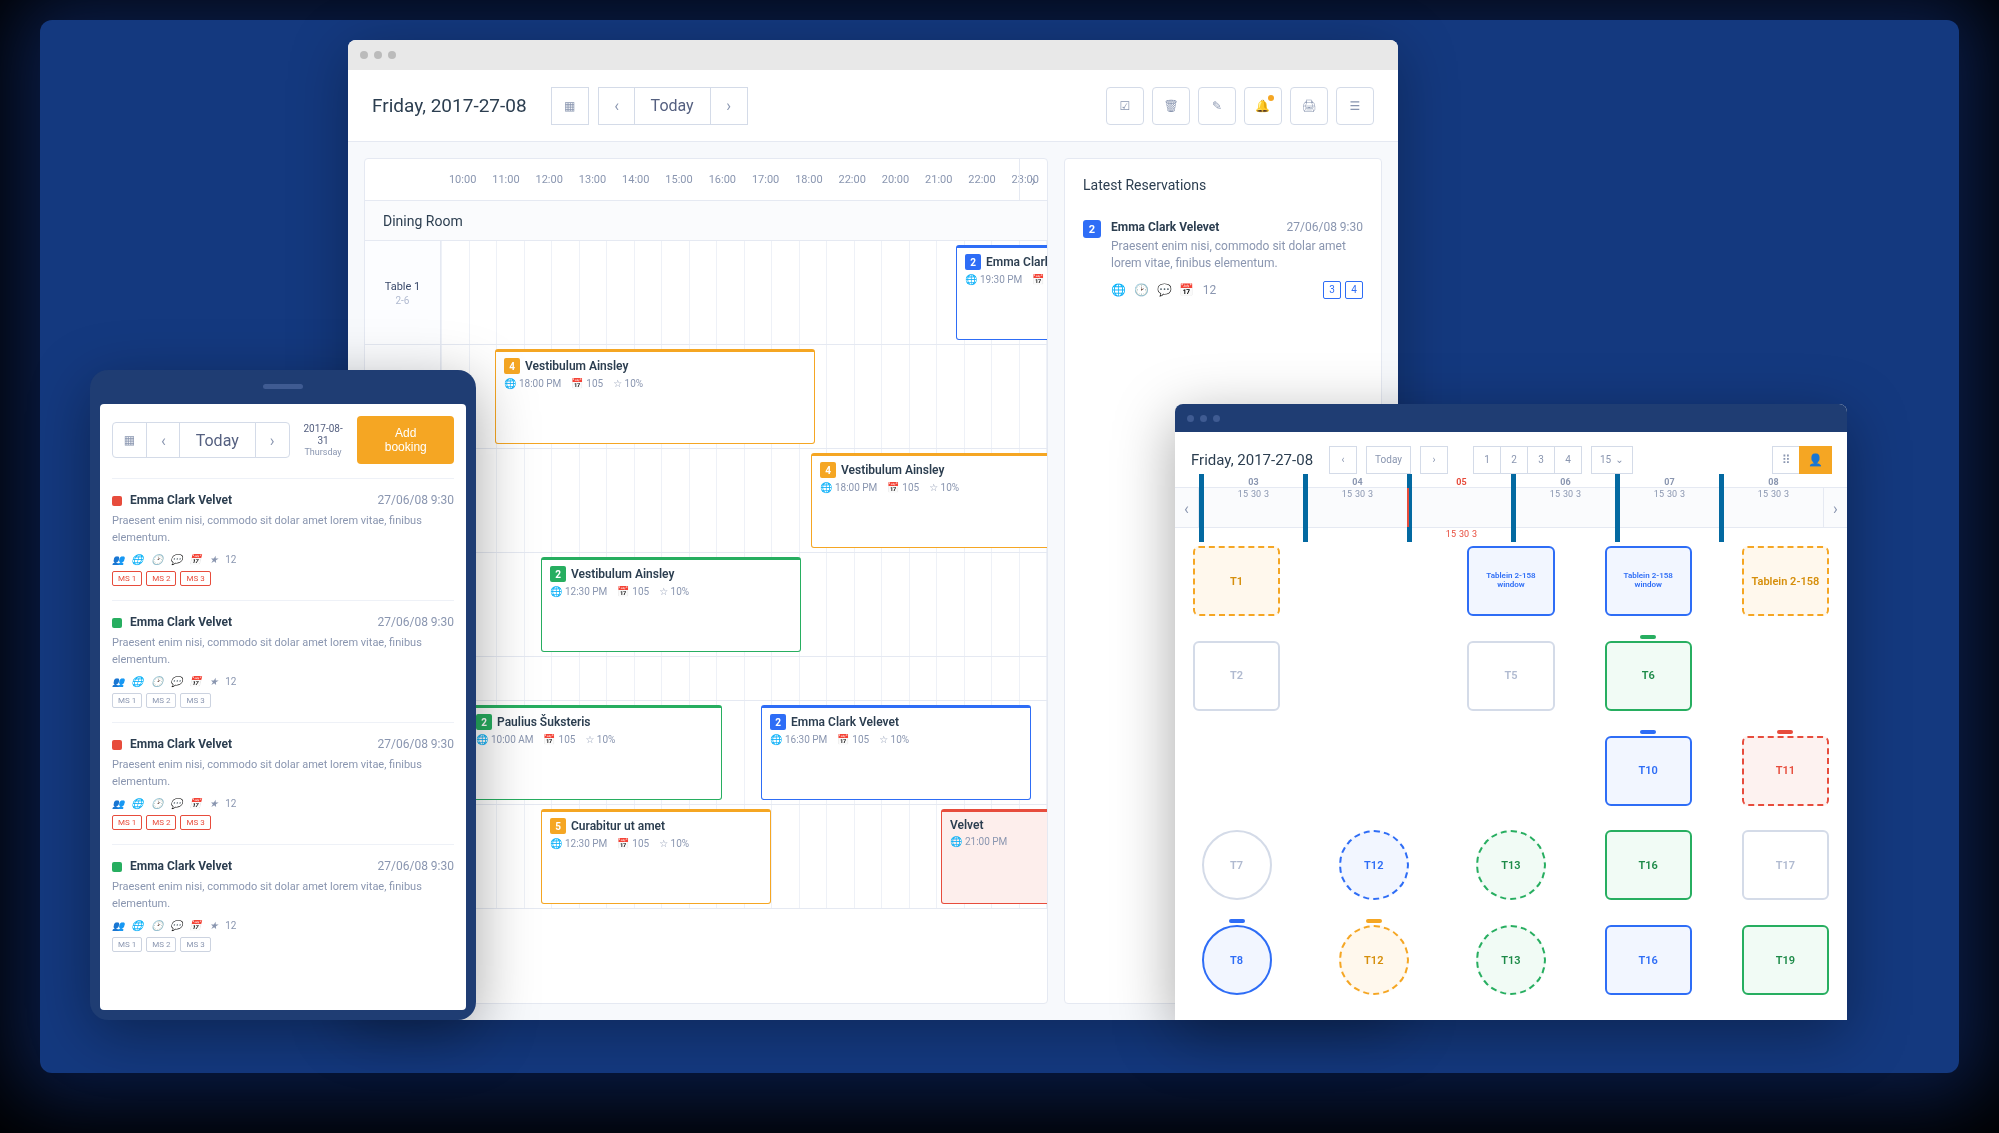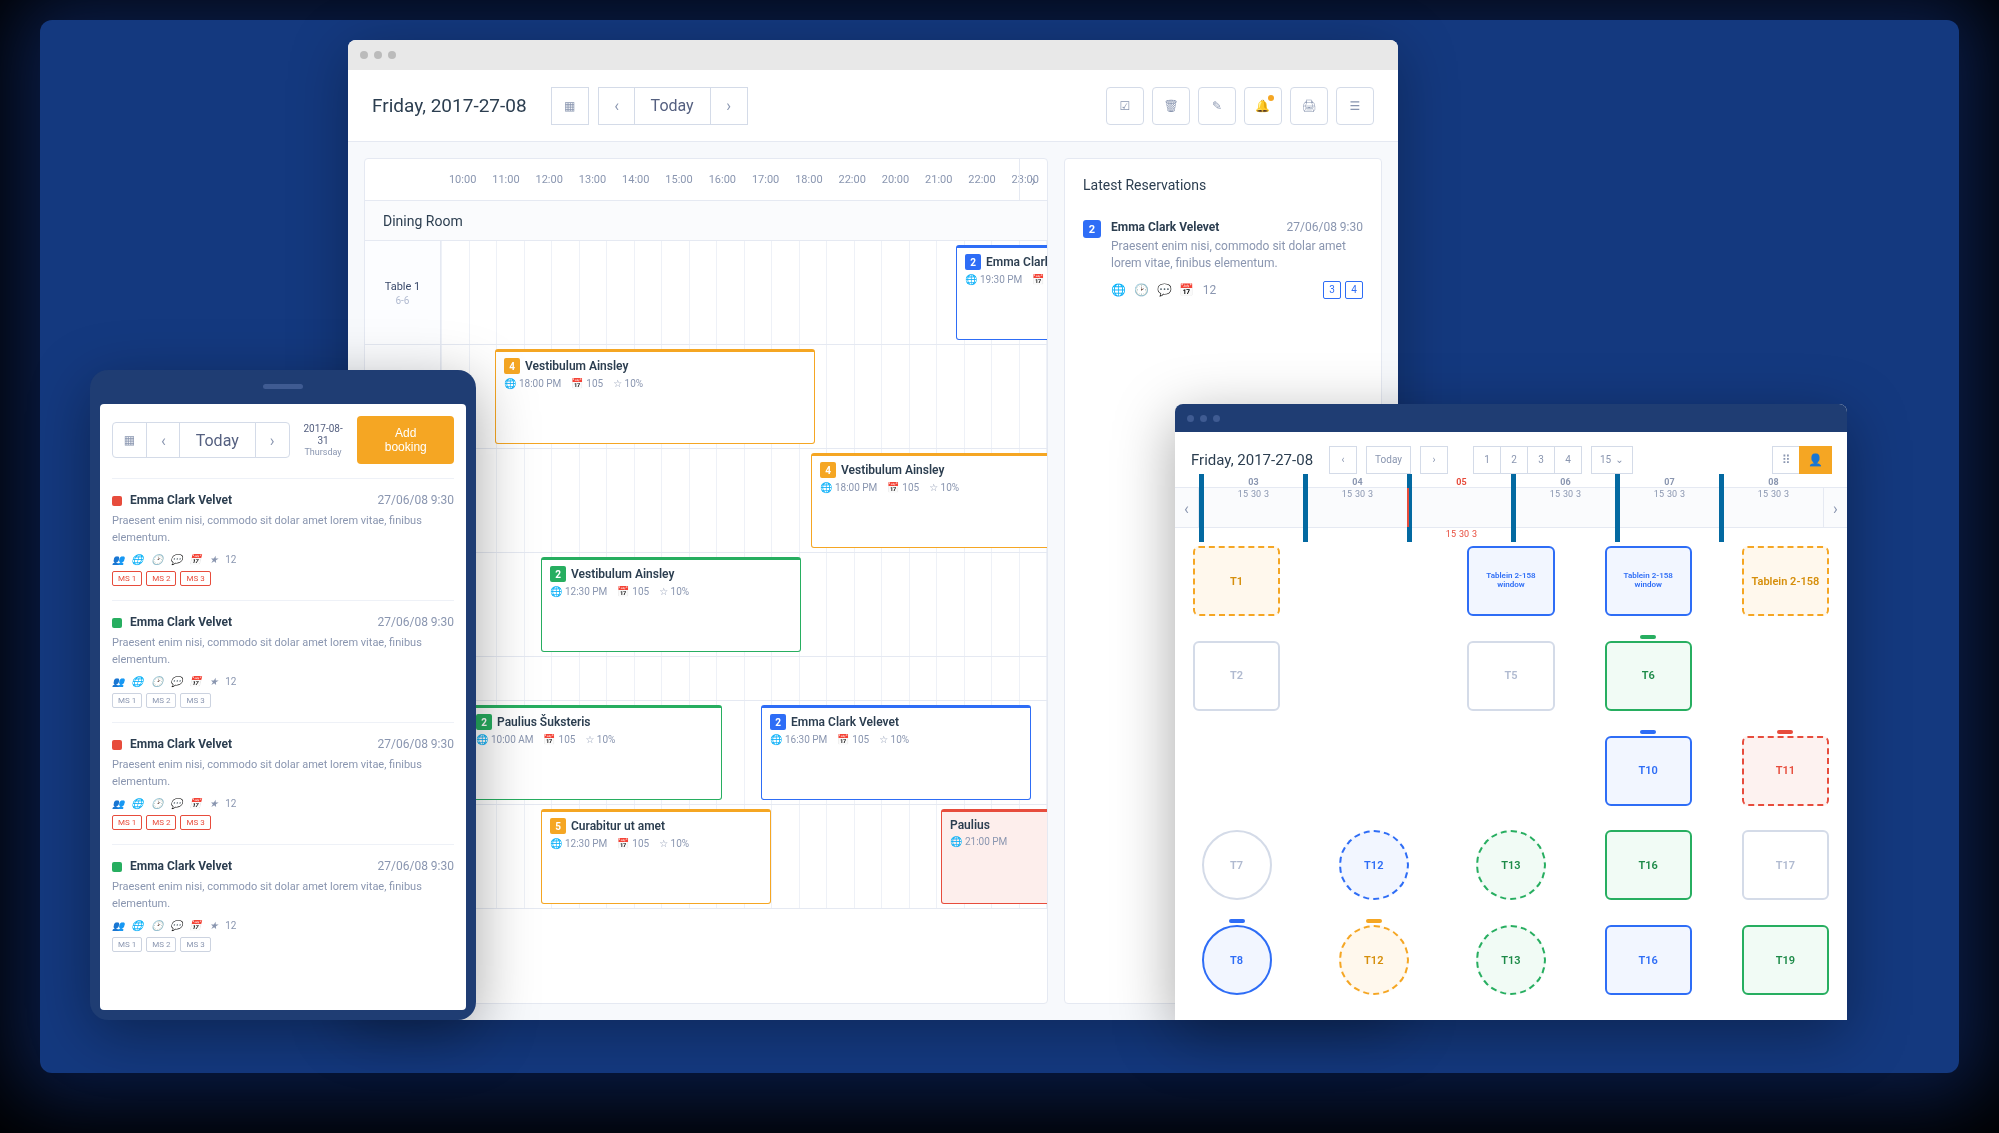--- a/index.html
+++ b/index.html
@@ -368,21 +368,21 @@
           <div class="hour">20:00</div>
           <div class="hour">21:00</div>
           <div class="hour">22:00</div>
           <div class="hour">23:00</div>
           <div class="scroll-btn">›</div>
       </div>
       <div class="section-label">Dining Room</div>
       <div class="timeline-row">
         <div class="row-label">
           <span>Table 1</span>
-          <span class="sub">6-6</span>
+          <span class="sub">2-6</span>
         </div>
         <div class="row-grid" id="row-0">
             <div class="booking blue" style="left: 515px; width: 208px;">
               <div class="line1">
                 <div class="badge">2</div>
                 <span>Emma Clark Velevet</span>
               </div>
               <div class="line2">
                 <span>🌐 19:30 PM</span>
                 <span>📅 105</span>
@@ -478,21 +478,21 @@
                 <span>Curabitur ut amet</span>
               </div>
               <div class="line2">
                 <span>🌐 12:30 PM</span>
                 <span>📅 105</span>
                 <span>☆ 10%</span>
               </div>
             </div>
             <div class="booking red" style="left: 500px; width: 120px;">
               <div class="line1">
-                <span>Paulius</span>
+                <span>Velvet</span>
               </div>
               <div class="line2">
                 <span>🌐 21:00 PM</span>
               </div>
             </div>
           </div>
         </div>
     </div>
     <div class="latest-panel">
       <div class="latest-title">Latest Reservations</div>

